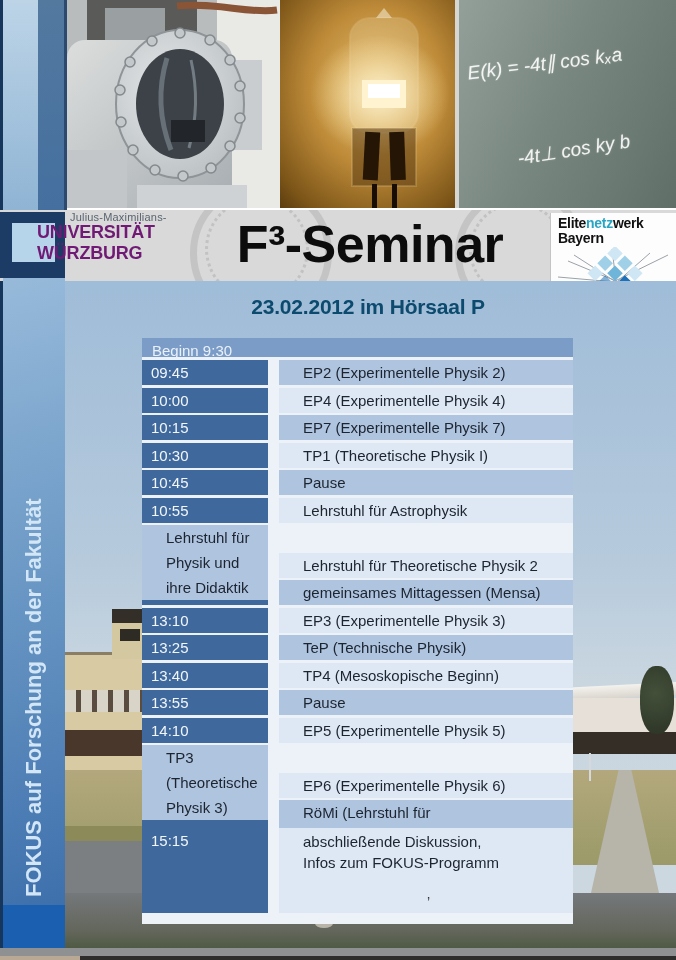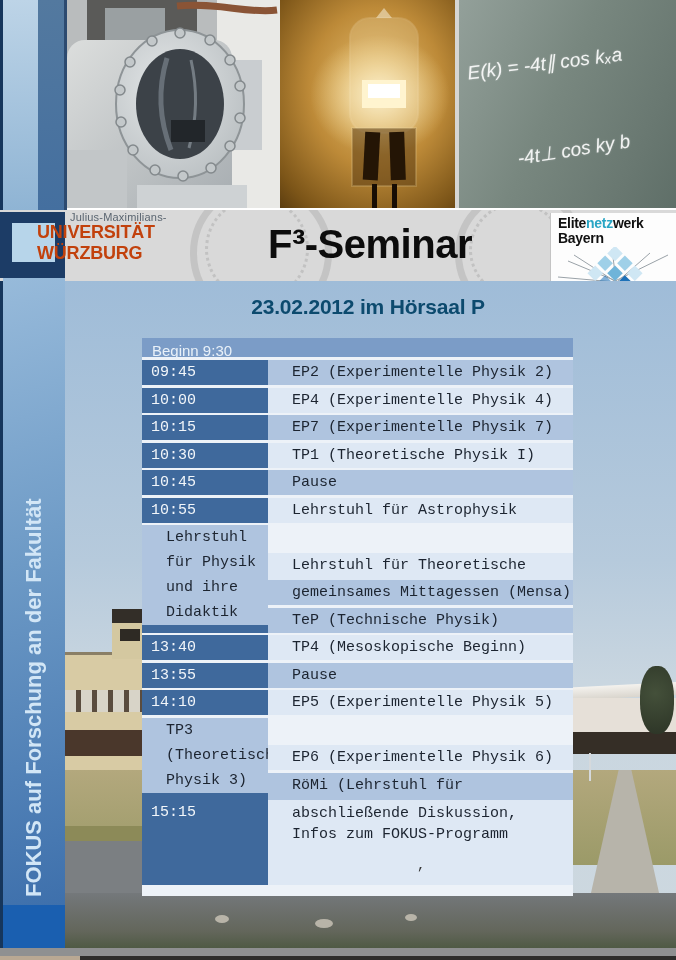--- a/index.html
+++ b/index.html
@@ -30,24 +30,24 @@
   #header-band{left:0;top:210px;width:676px;height:71px;background:#d9d9d9;overflow:hidden;}
   .seal{position:absolute;border:7px solid rgba(170,170,170,.45);border-radius:50%;}
   .seal-inner{position:absolute;border:3px dotted rgba(160,160,160,.4);border-radius:50%;}
   #seal1{left:190px;top:-28px;width:128px;height:128px;}
   #seal1i{left:205px;top:-13px;width:98px;height:98px;}
   #seal2{left:455px;top:-22px;width:118px;height:118px;}
   #seal2i{left:469px;top:-8px;width:90px;height:90px;}
   #uni-logo-block{left:0;top:212px;width:65px;height:66px;background:#1c3c66;}
   #uni-logo-square{left:12px;top:223px;width:43px;height:39px;background:#b7d5ea;}
   #julius-text{left:70px;top:211px;font-size:11px;color:#5a6570;letter-spacing:.2px;}
-  #uni-name{left:37px;top:222px;font-size:18px;font-weight:bold;color:#c2410c;
+  #uni-name{left:37px;top:222px;font-size:18px;font-weight:bold;color:#701a75;
     line-height:21px;letter-spacing:-.2px;}
   #seminar-title{left:230px;top:220px;width:280px;text-align:center;
-    font-size:40px;font-weight:bold;color:#0c0c0c;line-height:48px;letter-spacing:-.5px;}
+    font-size:52px;font-weight:bold;color:#0c0c0c;line-height:48px;letter-spacing:-.5px;}
   
   #enb-box{left:550px;top:213px;width:126px;height:103px;background:#fdfdfd;
     border-left:1px solid #c4c4c4;border-bottom:1px solid #c4c4c4;box-sizing:border-box;}
   #enb-text{position:absolute;left:7px;top:3px;font-size:14px;font-weight:bold;
     color:#111;line-height:15px;letter-spacing:-.3px;}
   .enb-cyan{color:#29a5c4;}
   #enb-net{position:absolute;right:0;bottom:0;}
   
   #fokus-bar{left:3px;top:278px;width:62px;height:627px;
     background:linear-gradient(165deg,#97bada 0%,#6d9ac6 45%,#3e70ac 100%);}
@@ -90,22 +90,22 @@
   #rock1{left:150px;top:634px;width:14px;height:8px;}
   #rock2{left:250px;top:638px;width:18px;height:9px;}
   #rock3{left:340px;top:633px;width:12px;height:7px;}
   
   #date-heading{left:198px;top:295px;width:340px;text-align:center;
     font-size:21px;font-weight:bold;color:#0c4a6e;letter-spacing:-.2px;}
   
   #schedule{left:142px;top:338px;width:431px;background:#edf2f8;}
   #sched-header{height:19px;line-height:25px;margin-bottom:3px;background:#7b9cc7;
     color:#e9f1f9;font-size:15px;padding-left:10px;}
-  .sched-row{display:grid;grid-template-columns:126px 1fr;column-gap:0;
-    height:25px;margin-bottom:2.5px;font-family:Liberation Mono, monospace;}
+  .sched-row{display:grid;grid-template-columns:126px 1fr;column-gap:11px;
+    height:25px;margin-bottom:2.5px;}
   .sched-row:last-child{margin-bottom:11px;}
   .sched-row .cell{font-size:15px;line-height:25px;}
   .sched-row .time{background:#3f699c;color:#f2f6fa;padding-left:9px;}
   .sched-row.odd .content{background:#afc4df;}
   .sched-row.even .content{background:#dee8f4;}
   .sched-row .content{color:#1c2430;padding-left:24px;position:relative;}
   .sched-row.tall{height:85px;}
   .sched-row.tall .content div{line-height:21px;}
   .sched-row.tall .content{padding-top:3px;}
   .stray-mark{position:absolute;left:148px;top:62px;font-size:14px;color:#333;}
@@ -307,20 +307,24 @@
           <div class="cell content">Lehrstuhl für Physik und ihre Didaktik</div>
         </div>
         <div class="sched-row even">
           <div class="cell time">11:25</div>
           <div class="cell content">Lehrstuhl für Theoretische Physik 2</div>
         </div>
         <div class="sched-row odd">
           <div class="cell time">11:45</div>
           <div class="cell content">gemeinsames Mittagessen (Mensa)</div>
         </div>
+        <div class="sched-row even">
+          <div class="cell time">13:10</div>
+          <div class="cell content">EP3 (Experimentelle Physik 3)</div>
+        </div>
         <div class="sched-row odd">
           <div class="cell time">13:25</div>
           <div class="cell content">TeP (Technische Physik)</div>
         </div>
         <div class="sched-row even">
           <div class="cell time">13:40</div>
           <div class="cell content">TP4 (Mesoskopische Beginn)</div>
         </div>
         <div class="sched-row odd">
           <div class="cell time">13:55</div>

